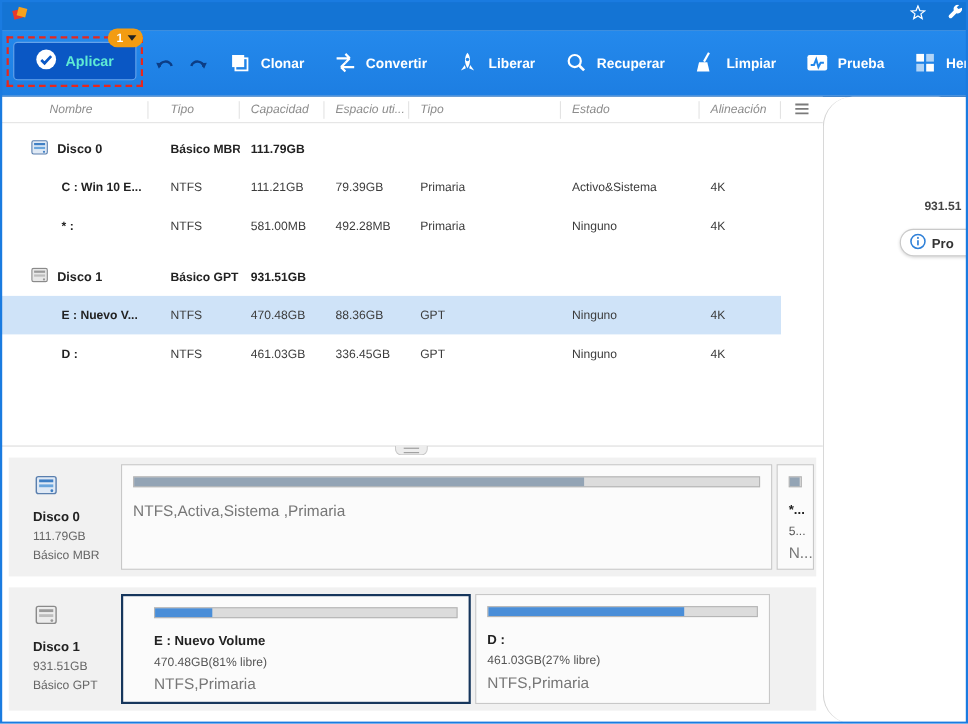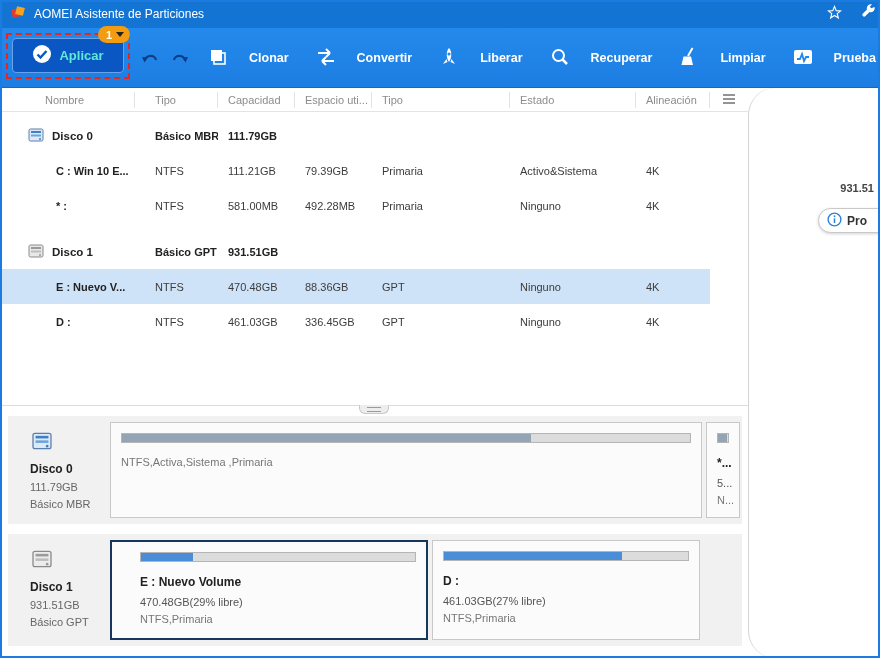--- a/index.html
+++ b/index.html
@@ -27,27 +27,27 @@
     color:#5eead4; font-weight:bold; font-size:13px; cursor:pointer; }
   .apply-badge { position:absolute; left:90px; top:-9px; height:17px;
     background:#f39c12; border-radius:9px; display:flex; align-items:center;
     padding:0 6px 0 8px; gap:4px; z-index:5; }
   .apply-badge .num { color:#fff; font-size:11px; font-weight:bold; }
   .apply-badge .tri { width:0; height:0; border-left:4px solid transparent;
     border-right:4px solid transparent; border-top:5px solid #222; }
   .undo-redo { position:absolute; left:140px; top:0; height:60px; display:flex; align-items:center; gap:10px; }
   .ur-btn { width:20px; height:20px; display:flex; align-items:center; justify-content:center; cursor:pointer; }
   .tb-buttons { position:absolute; left:194px; top:0; height:60px; display:flex; align-items:center; }
-  .tb-btn { display:flex; align-items:center; gap:20px; padding:0 13px; height:60px;
+  .tb-btn { display:flex; align-items:center; gap:8px; padding:0 13px; height:60px;
     color:#fff; font-size:12.5px; font-weight:600; white-space:nowrap; cursor:pointer; }
 
   
   .table-area { position:absolute; left:0; top:88px; width:748px; height:317px; background:#fff; }
   .thead, .trow { display:grid; grid-template-columns:135px 83px 77px 77px 138px 126px 74px 38px; }
-  .thead { height:24px; align-items:center; border-bottom:1px solid #e4e4e4; }
+  .thead { height:24px; align-items:center; border-bottom:1px solid #e4e4e4;font-style:italic; }
   .thead .hcell { font-size:11px; color:#8c8c8c; padding-left:10px; height:16px; line-height:16px;
     border-right:1px solid #e3e3e3; overflow:hidden; white-space:nowrap; }
   .thead .hcell.c1 { padding-left:45px; }
   .thead .hcell.c2 { padding-left:20px; }
   .thead .hcell.c8 { border-right:none; display:flex; justify-content:center; padding-left:0; }
   .tbody { padding-top:6px; }
   .trow { height:35px; align-items:center; font-size:11px; color:#3c3c3c; cursor:default; }
   .trow .cell { padding-left:10px; white-space:nowrap; overflow:hidden; }
   .trow .cell.c2 { padding-left:20px; }
   .trow.disk-row .name-cell { padding-left:28px; display:flex; align-items:center; gap:8px;
@@ -82,33 +82,32 @@
   .dm-info .dname { font-weight:bold; font-size:12px; color:#222; margin-top:8px; }
   .dm-info .dcap, .dm-info .dstyle { font-size:11px; color:#666; margin-top:5px; }
   .part-block { background:#fbfbfb; border:1px solid #c8c8c8; margin:6px 2px;
     padding:10px 10px 0 10px; overflow:hidden; cursor:pointer; flex-shrink:0; }
   .part-block.selected { border:2px solid #16365c;padding-left:28px; }
   .part-bar { height:10px; background:#dcdcdc; border:1px solid #b5b5b5; position:relative; margin-bottom:13px; }
   .part-bar .fill { position:absolute; left:0; top:0; bottom:0; background:#4a8ed8; }
   .part-bar .fill.muted { background:#93a4b5; }
   .p-name { font-size:12px; font-weight:bold; color:#222; white-space:nowrap; margin-bottom:7px; }
   .p-size { font-size:11px; color:#555; white-space:nowrap; margin-bottom:5px; }
-  .p-fs { font-size:11px; color:#777; white-space:nowrap; }
+  .p-fs { font-size:14px; color:#777; white-space:nowrap; }
 </style>
 </head>
 <body>
 
 <div class="titlebar">
   <span>
     <svg width="16" height="16" viewBox="0 0 16 16">
       <rect x="2" y="5" width="8" height="8" fill="#e8392b" transform="rotate(-14 6 9)"></rect>
       <rect x="6" y="3" width="8" height="8" fill="#f6a21d" transform="rotate(14 10 7)"></rect>
     </svg>
   </span>
-  <span class="title">AOMEI Asistente de Particiones</span>
   <span class="tb-icons">
     <span>
       <svg width="15" height="15" viewBox="0 0 16 16">
         <path d="M8 1.5 L9.8 6 L14.5 6.3 L10.9 9.2 L12.1 13.8 L8 11.2 L3.9 13.8 L5.1 9.2 L1.5 6.3 L6.2 6 Z" fill="none" stroke="#fff" stroke-width="1.2"></path>
       </svg>
     </span>
     <span>
       <svg width="18" height="16" viewBox="0 0 16 16">
         <path d="M13.5 3 a4 4 0 0 1 -5 5 L4.2 12.3 a1.8 1.8 0 0 1 -2.5 -2.5 L6 5.5 a4 4 0 0 1 5 -5 L8.8 2.7 L10.3 4.2 Z" fill="#fff"></path>
       </svg>
@@ -383,21 +382,21 @@
       </span>
       <div class="dname">Disco 1</div>
       <div class="dcap">931.51GB</div>
       <div class="dstyle">Básico GPT</div>
     </div>
     <div class="part-block selected" style="width:318px">
       <div class="part-bar">
         <div class="fill" style="width: 19%;"></div>
       </div>
       <div class="p-name">E : Nuevo Volume</div>
-      <div class="p-size">470.48GB(29% libre)</div>
+      <div class="p-size">470.48GB(81% libre)</div>
       <div class="p-fs">NTFS,Primaria</div>
     </div>
     <div class="part-block" style="width:268px">
       <div class="part-bar">
         <div class="fill" style="width: 73%;"></div>
       </div>
       <div class="p-name">D :</div>
       <div class="p-size">461.03GB(27% libre)</div>
       <div class="p-fs">NTFS,Primaria</div>
     </div>

